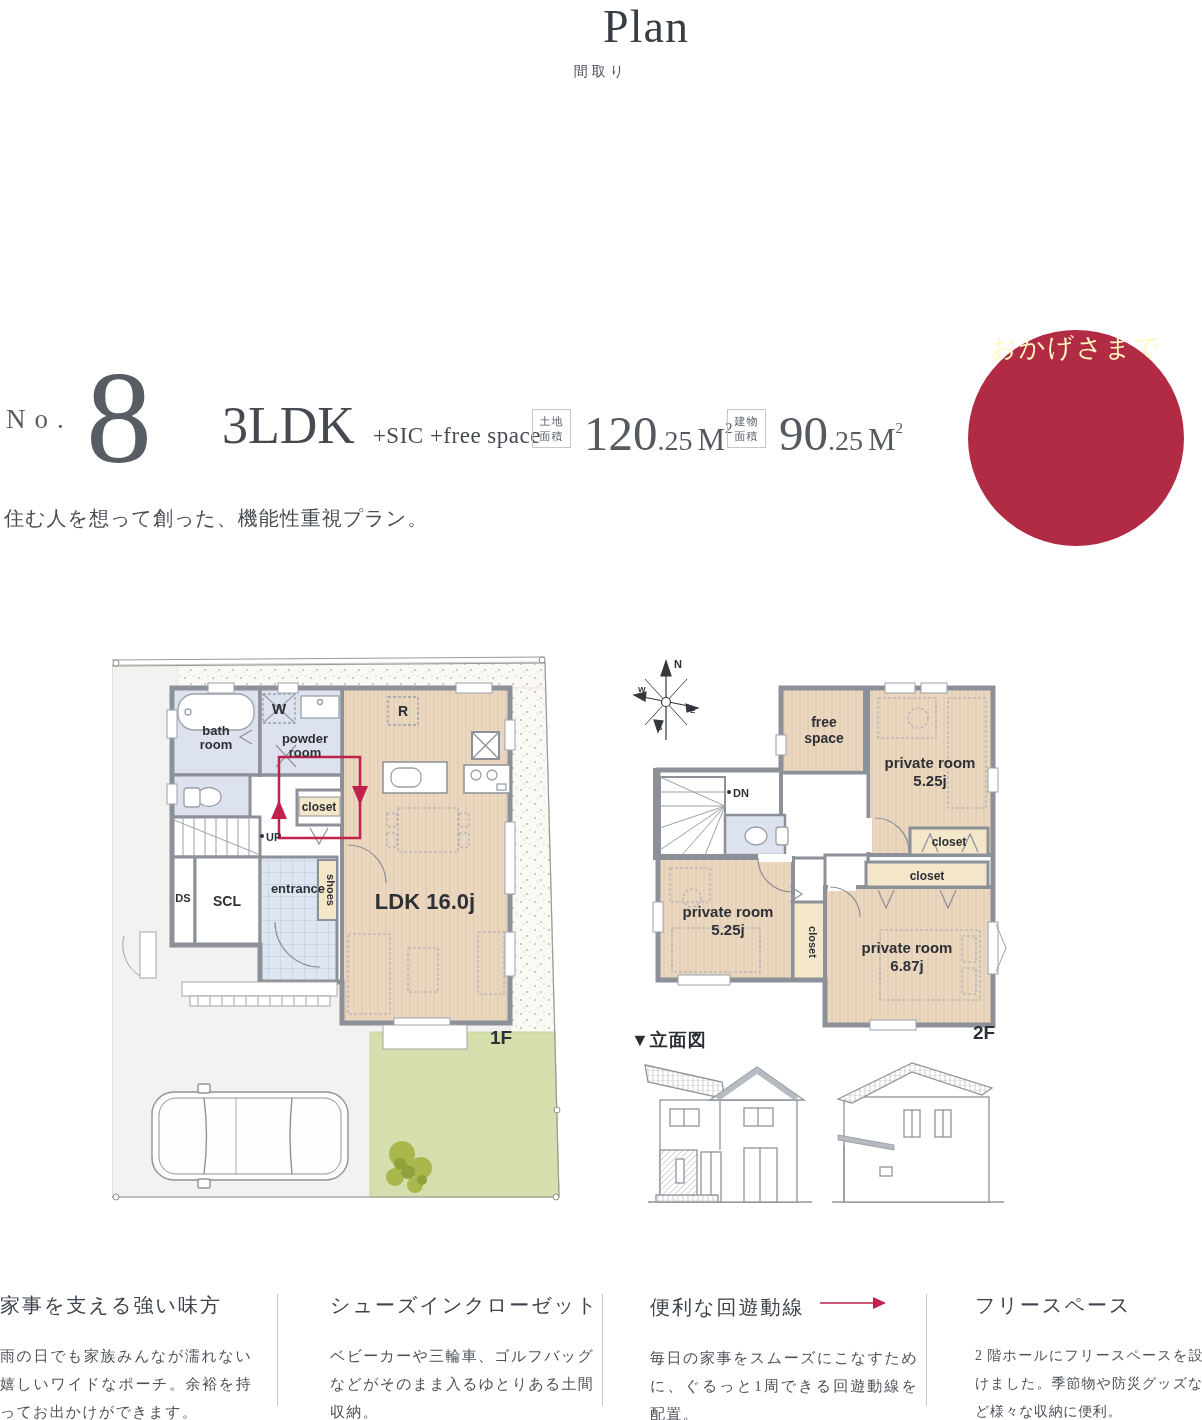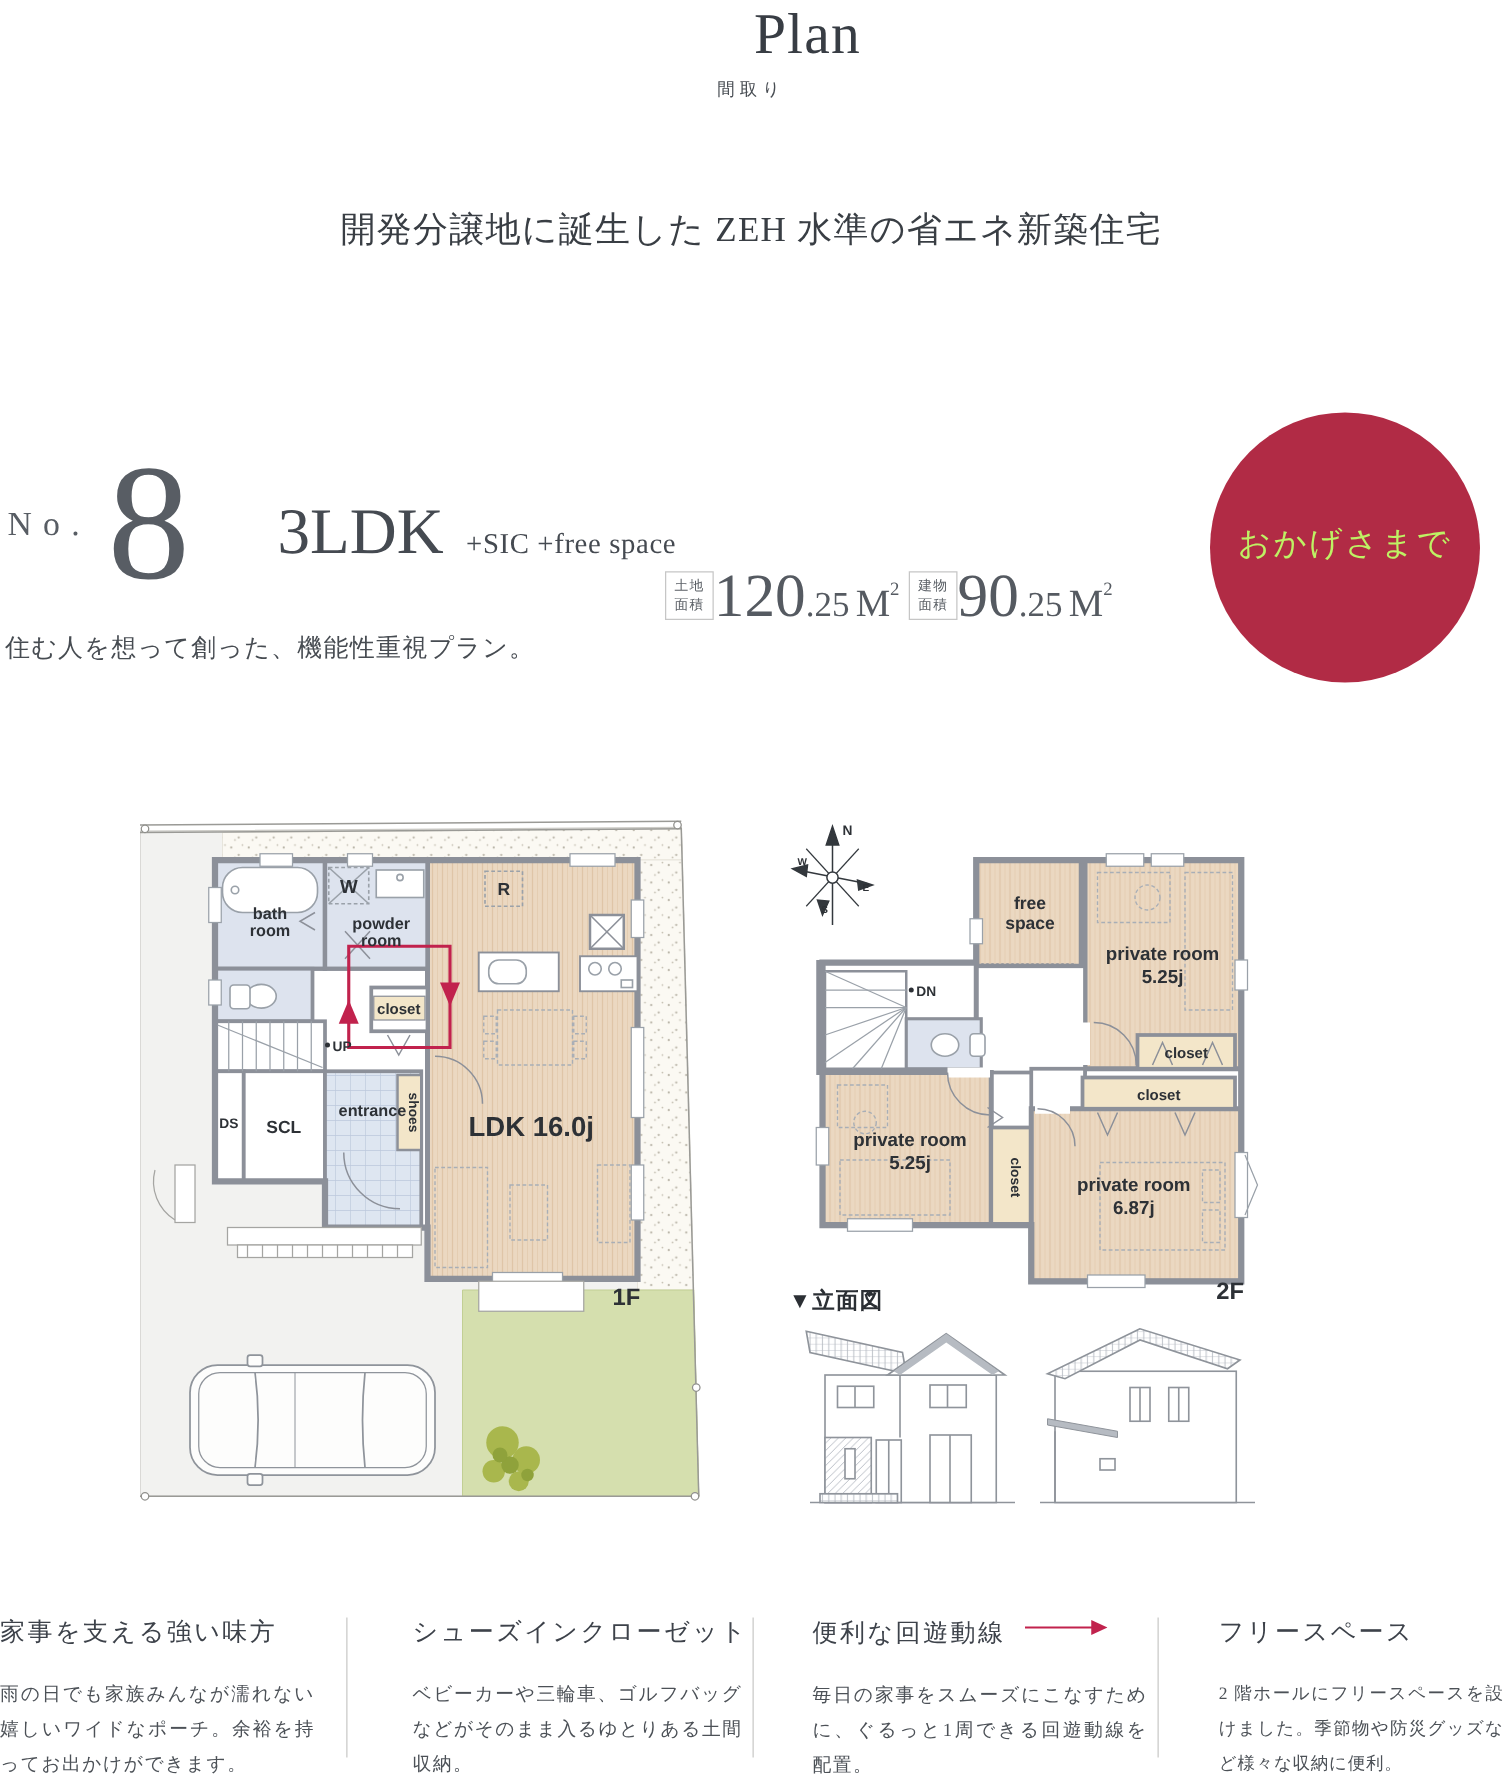--- a/index.html
+++ b/index.html
@@ -8,30 +8,30 @@
   .abs{position:absolute;}
   
   .title{top:0;left:0;width:100%;text-align:center;font-size:46px;color:#383d44;letter-spacing:1px;padding-left:45px;}
   .subtitle{top:63px;left:0;width:100%;text-align:center;font-size:14px;letter-spacing:4px;color:#474c52;}
   .lead{top:157px;left:0;width:100%;text-align:center;font-size:28px;line-height:55px;color:#393e44;letter-spacing:1px;}
   
   .no-label{left:6px;top:404px;font-size:27px;letter-spacing:9px;color:#585d64;}
   .no-value{left:86px;top:352px;font-size:132px;line-height:1;color:#585d64;}
   .type{left:222px;top:396px;font-size:52px;color:#454a51;white-space:nowrap;}
   .type .suffix{font-size:23px;margin-left:18px;letter-spacing:0.5px;}
-  .area{top:409px;display:flex;align-items:center;margin-top:43px;}
+  .area{top:409px;display:flex;gap:13px;}
   .area-label{width:37px;height:37px;border:1px solid #c6c6c6;display:flex;flex-direction:column;
               align-items:center;justify-content:center;font-size:11px;line-height:1.35;
               color:#5b6066;letter-spacing:1px;font-family:"Liberation Sans",sans-serif;}
   .area-value{font-size:49px;line-height:1;color:#555a61;white-space:nowrap;}
   .area-value .dec{font-size:28px;}
   .area-value .unit{font-size:31px;margin-left:5px;}
   .area-value sup{font-size:15px;}
   .badge{left:968px;top:330px;width:216px;height:216px;border-radius:50%;background:#b12b45;
-         display:flex;flex-direction:column;align-items:center;justify-content:center;text-align:center;color:#bef264;}
+         display:flex;flex-direction:column;align-items:center;justify-content:flex-start;text-align:center;color:#fef9c3;}
   .badge .l1{font-size:26px;letter-spacing:2px;margin-bottom:8px;}
   .badge .l2{font-size:40px;letter-spacing:3px;}
   .tagline{left:4px;top:505px;font-size:20px;letter-spacing:1px;color:#474c52;}
   
   .plan svg text{font-family:"Liberation Sans","DejaVu Sans",sans-serif;font-weight:700;fill:#2d3136;}
   .elev-label{left:631px;top:1028px;font-size:18px;font-weight:700;color:#2b2f34;
               font-family:"Liberation Sans",sans-serif;letter-spacing:1px;}
   
   .feature{top:1292px;}
   .feature .ftitle{font-size:20px;color:#3d424a;letter-spacing:2px;white-space:nowrap;}
@@ -43,21 +43,20 @@
   .f4 .fbody{font-size:14px;letter-spacing:0.6px;}
   .arrow-wrap{display:inline-block;margin-left:16px;vertical-align:4px;}
   .vline{width:1px;background:#c9c9c7;top:1294px;height:112px;}
 </style>
 </head>
 <body>
 
 <div class="abs title">Plan</div>
 <div class="abs subtitle">間取り</div>
 <div class="abs lead">
-  <div>開発分譲地に誕生した ZEH 水準の省エネ新築住宅</div>
 </div>
 
 <div class="abs no-label">No.</div>
 <div class="abs no-value">8</div>
 <div class="abs type"><span>3LDK</span><span class="suffix">+SIC +free space</span></div>
 
 <div class="abs area" style="left:532px">
   <div class="area-label">
     <span>土地</span>
       <span>面積</span>

